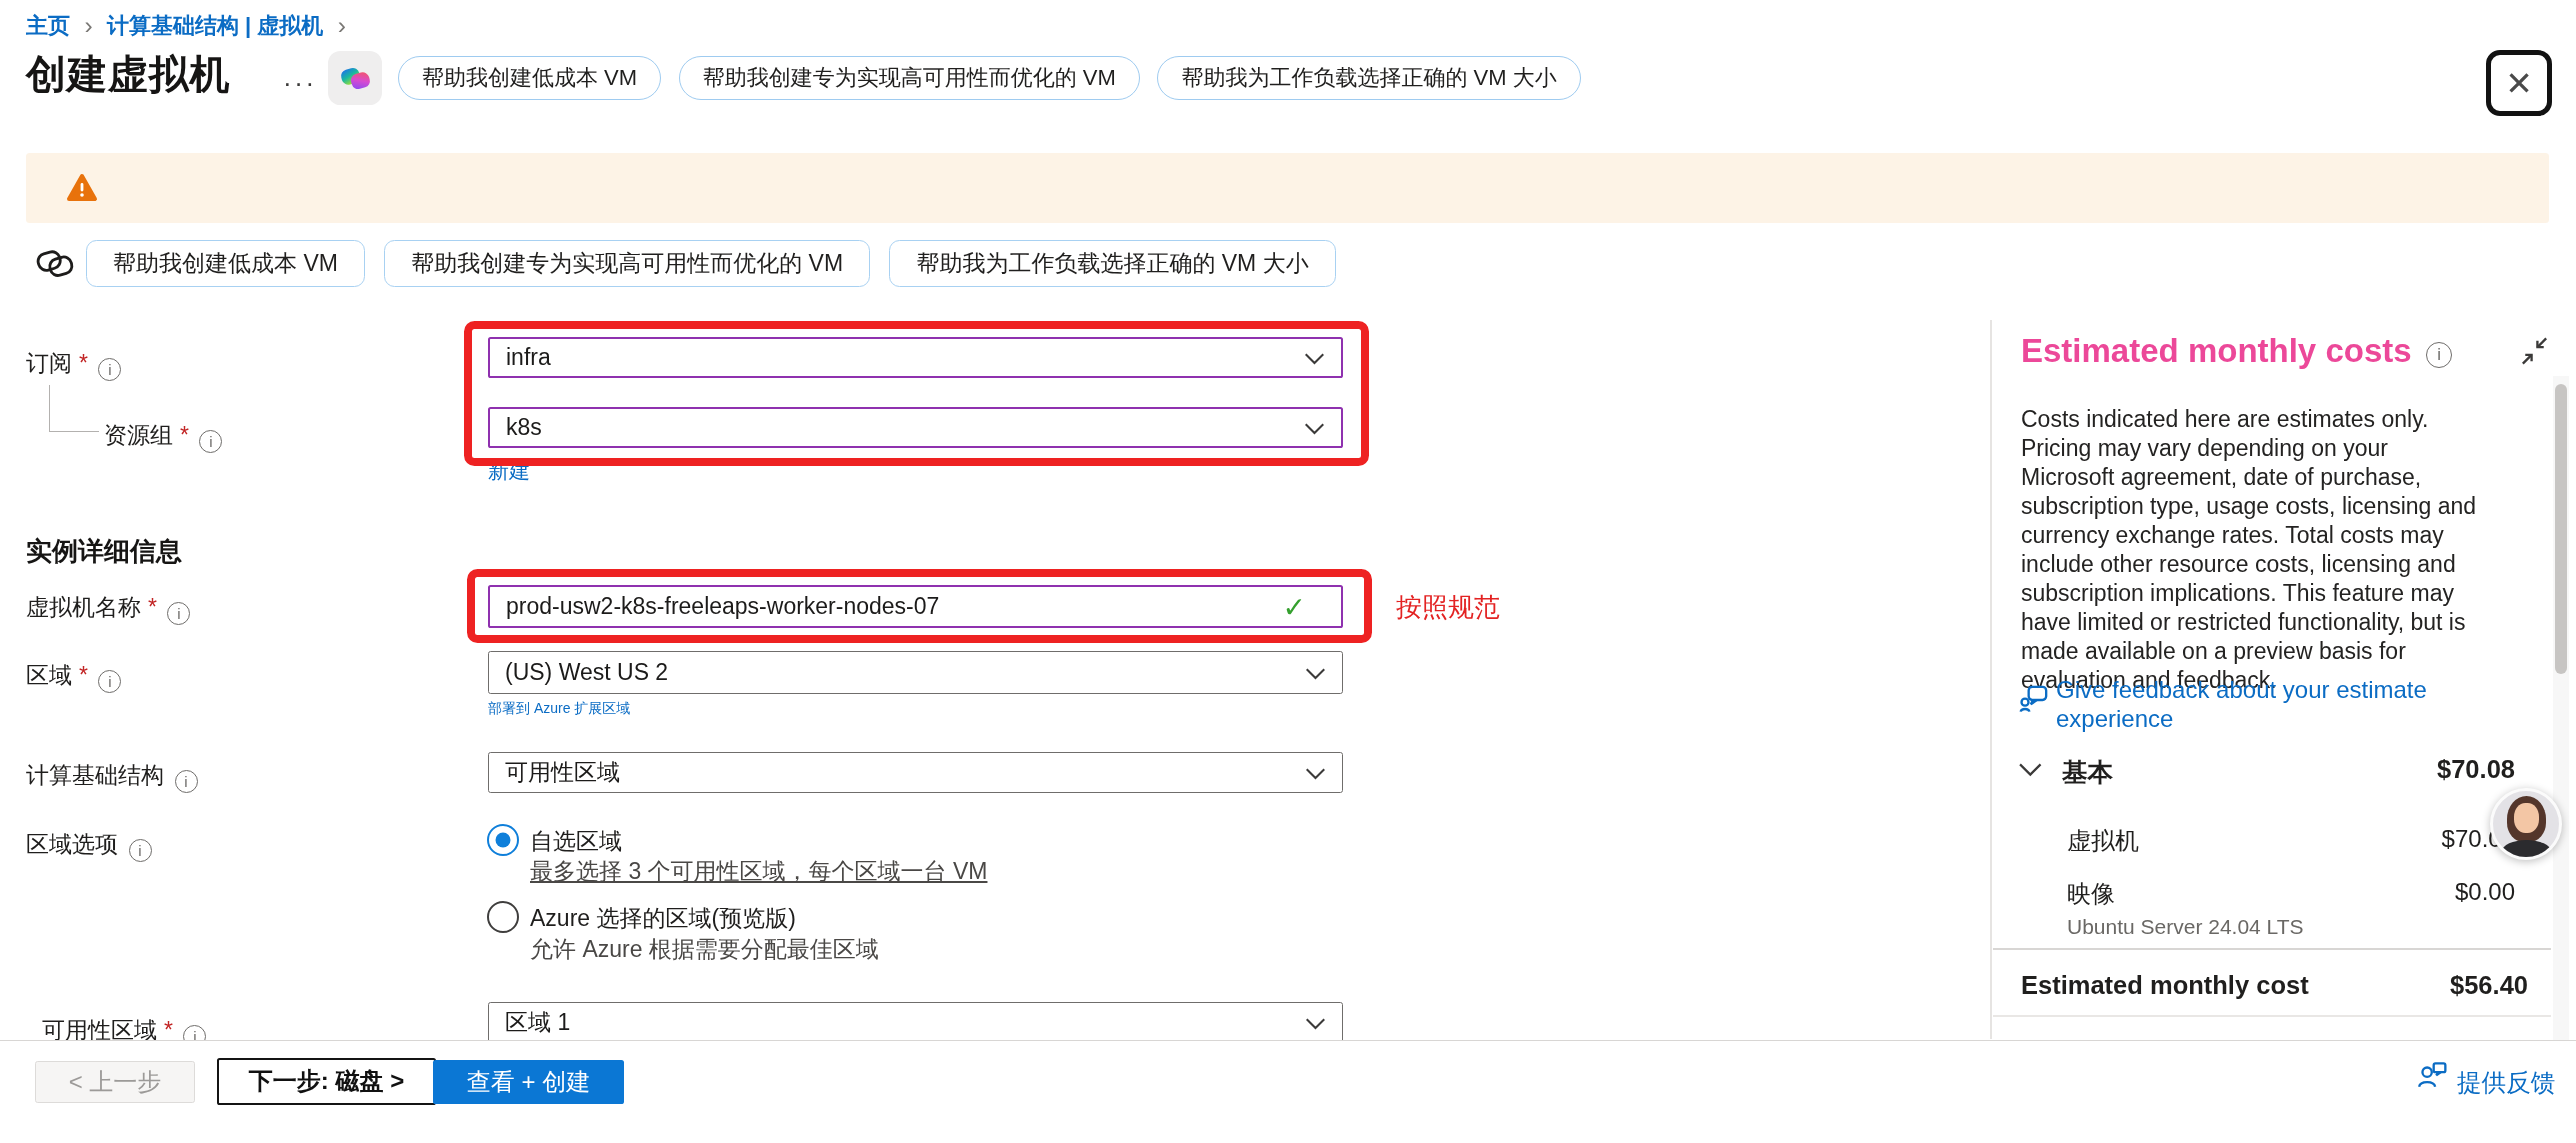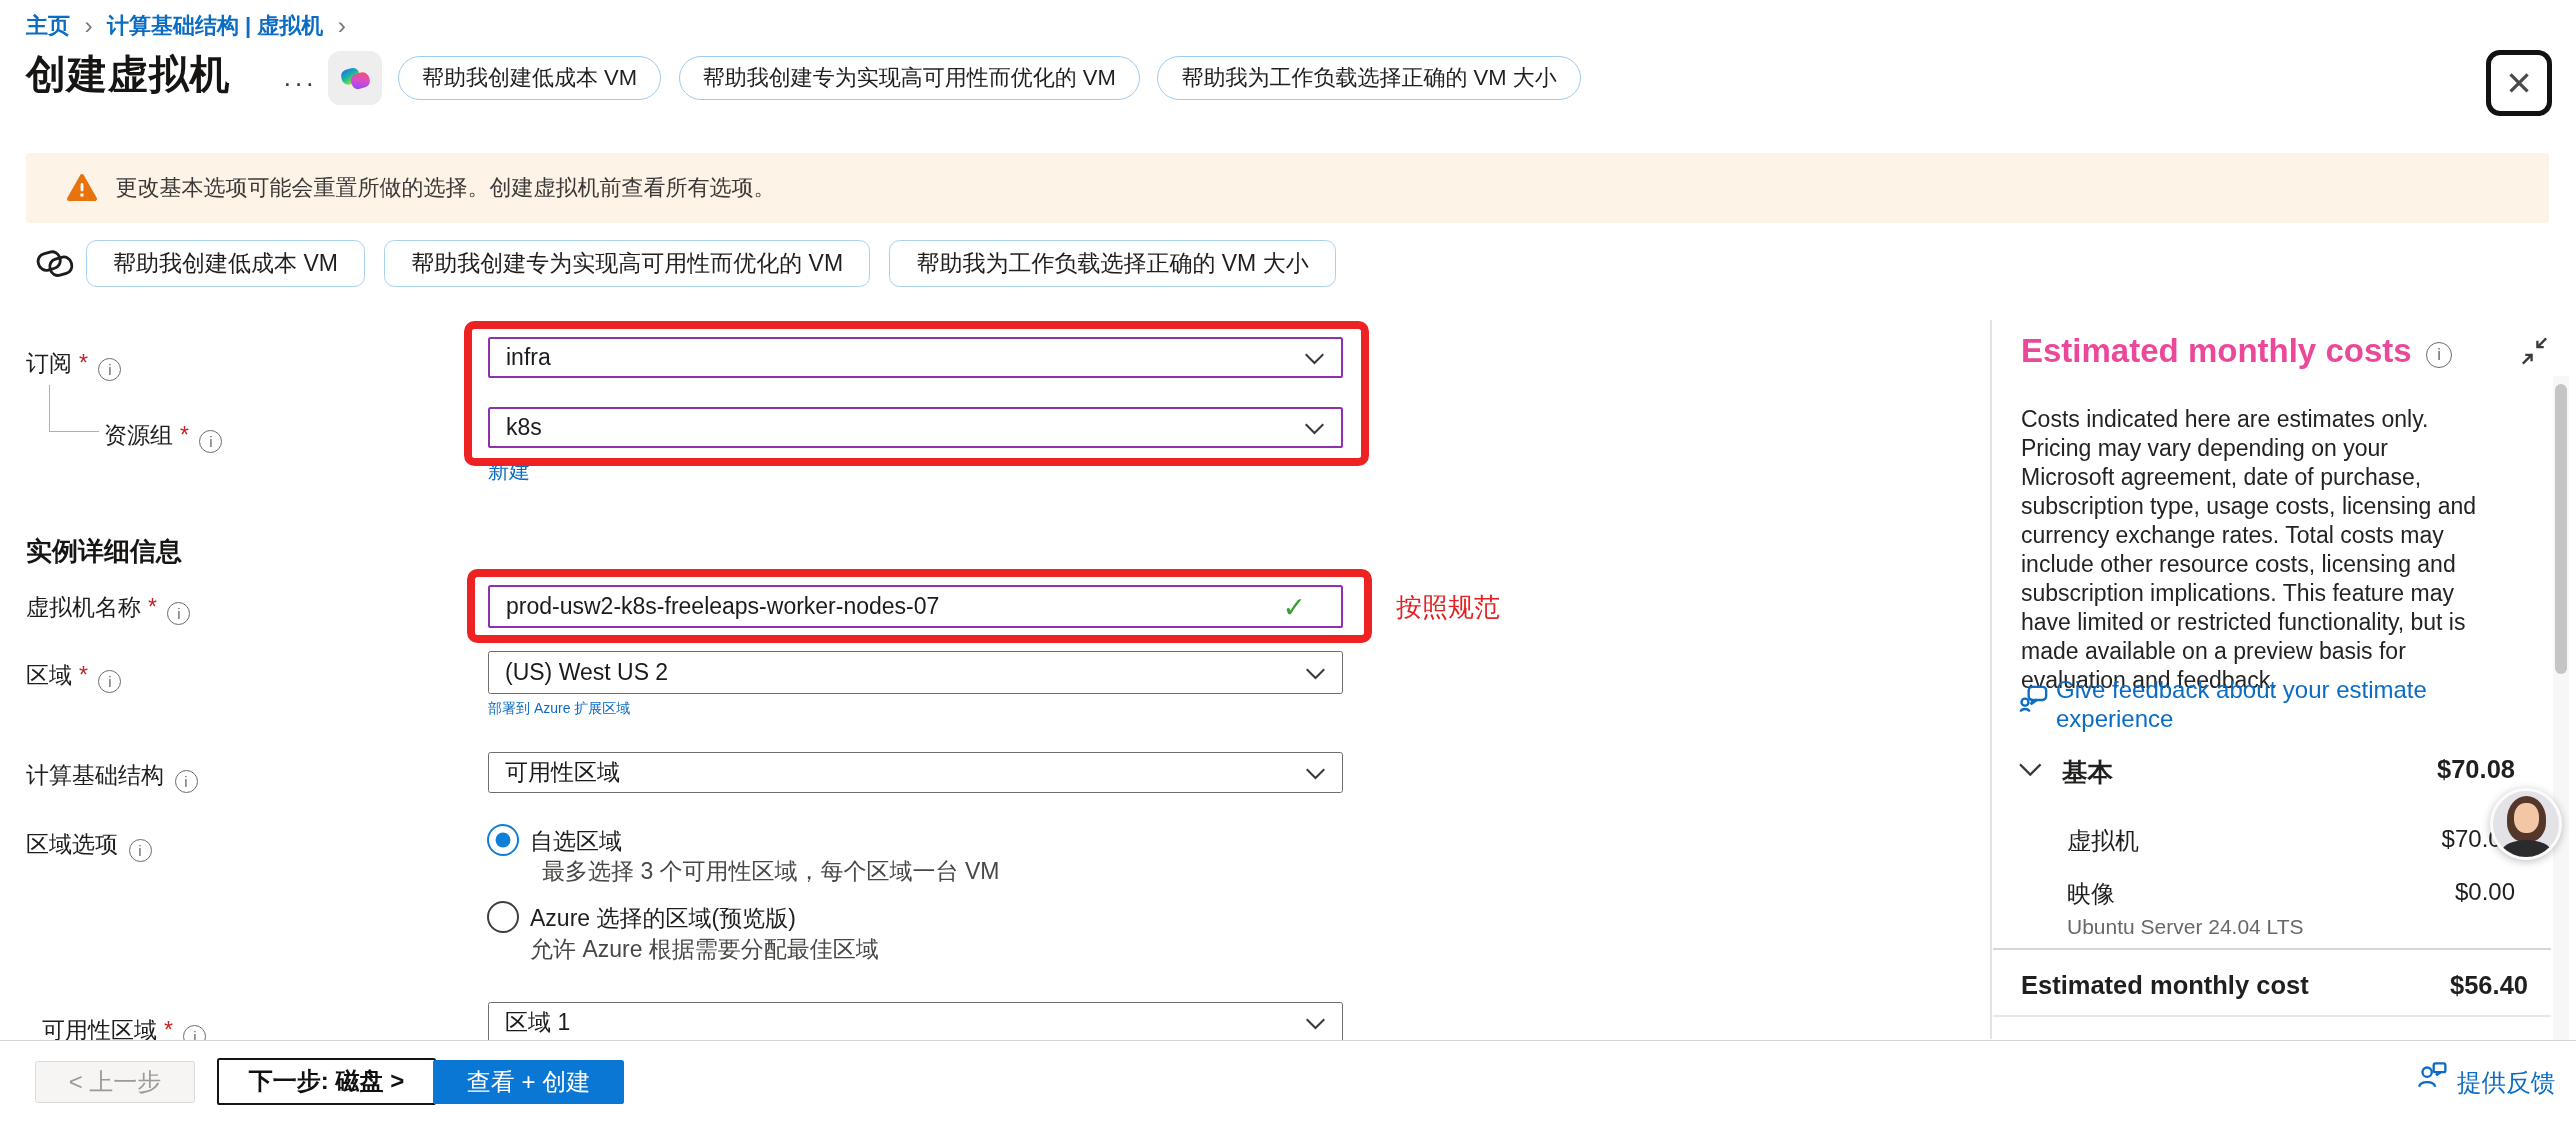--- a/index.html
+++ b/index.html
@@ -120,21 +120,20 @@
 <div class="abs close-btn" style="left:2486px;top:50px;">
   <span class="close-x">✕</span>
 </div>
 
 <div class="abs banner">
   <svg width="32" height="30" viewBox="0 0 32 30">
     <path d="M16 3 L29 26 H3 Z" fill="#e8720c" stroke="#e8720c" stroke-width="4" stroke-linejoin="round"></path>
     <rect x="14.6" y="10" width="2.8" height="8.5" rx="1.4" fill="#fff"></rect>
     <circle cx="16" cy="22" r="1.8" fill="#fff"></circle>
   </svg>
-  <span class="banner-text">更改基本选项可能会重置所做的选择。创建虚拟机前查看所有选项。</span>
 </div>
 
 <svg class="abs" style="left:33px;top:242px;" width="44" height="42" viewBox="0 0 34 32">
   <rect x="4" y="8" width="17" height="13" rx="6" transform="rotate(-16 12.5 14.5)" fill="none" stroke="#1d1c1b" stroke-width="2.2"></rect>
   <rect x="13" y="12" width="17" height="13" rx="6" transform="rotate(-16 21.5 18.5)" fill="none" stroke="#1d1c1b" stroke-width="2.2"></rect>
 </svg>
 <div class="abs sugg-row" style="left:86px;top:240px;">
   <button class="sugg">帮助我创建低成本 VM</button>
   <button class="sugg">帮助我创建专为实现高可用性而优化的 VM</button>
   <button class="sugg">帮助我为工作负载选择正确的 VM 大小</button>
@@ -199,21 +198,21 @@
         <polyline points="2,2 12,12 22,2" fill="none" stroke="#3b3a39" stroke-width="2.4"></polyline>
       </svg>
   </span>
 </div>
 
 <div class="abs lbl" style="left:26px;top:829px;">
   <span>区域选项</span><span class="info">i</span>
 </div>
 <div class="radio sel" style="left:487px;top:824px;"></div>
 <div class="abs lbl" style="left:530px;top:826px;">自选区域</div>
-<div class="abs radio-desc" style="left:542px;top:856px;">最多选择 3 个可用性区域，每个区域一台 VM</div>
+<div class="abs radio-desc" style="left:530px;top:856px;text-decoration:underline;">最多选择 3 个可用性区域，每个区域一台 VM</div>
 <div class="radio unsel" style="left:487px;top:901px;"></div>
 <div class="abs lbl" style="left:530px;top:903px;">Azure 选择的区域(预览版)</div>
 <div class="abs radio-desc" style="left:530px;top:934px;">允许 Azure 根据需要分配最佳区域</div>
 
 <div class="abs lbl" style="left:42px;top:1015px;">
   <span>可用性区域</span><span class="req">*</span><span class="info">i</span>
 </div>
 <div class="ddl gray" style="left:488px;top:1002px;">
   <span>区域 1</span>
   <span class="chev">

